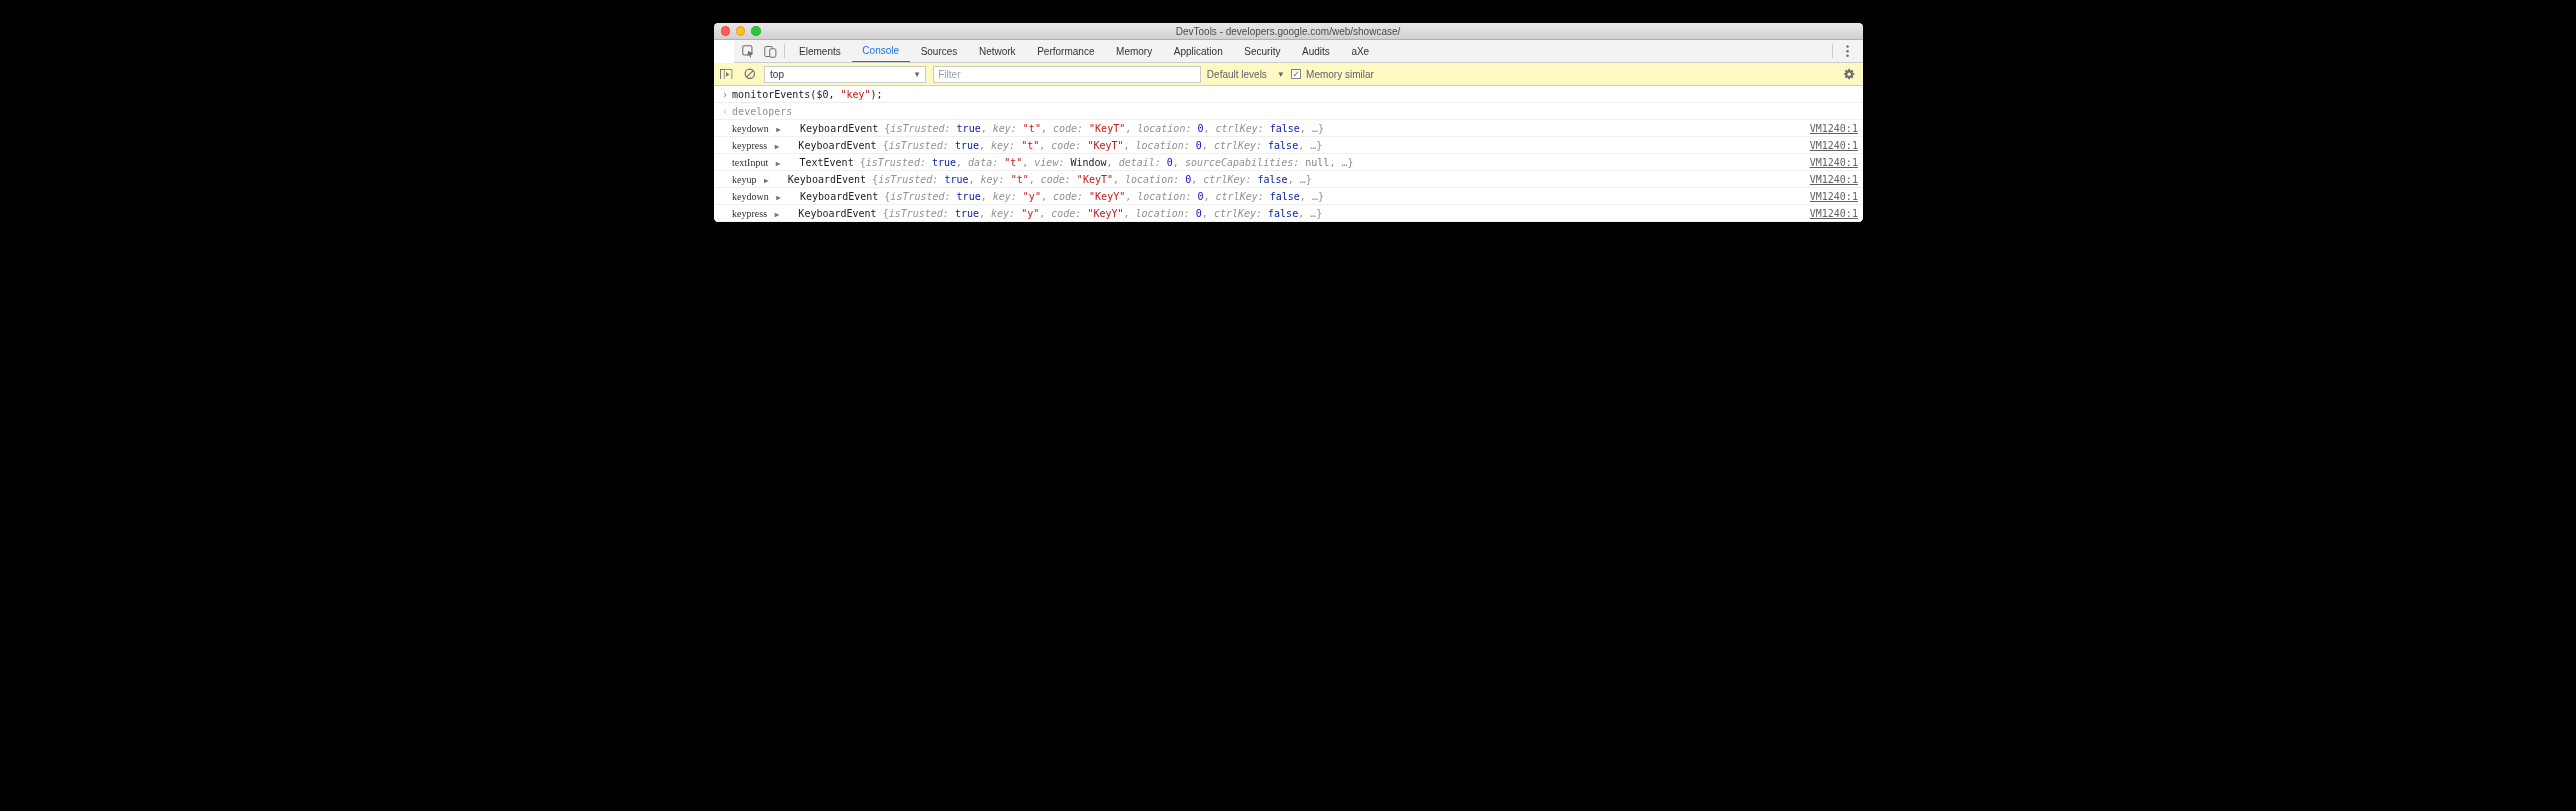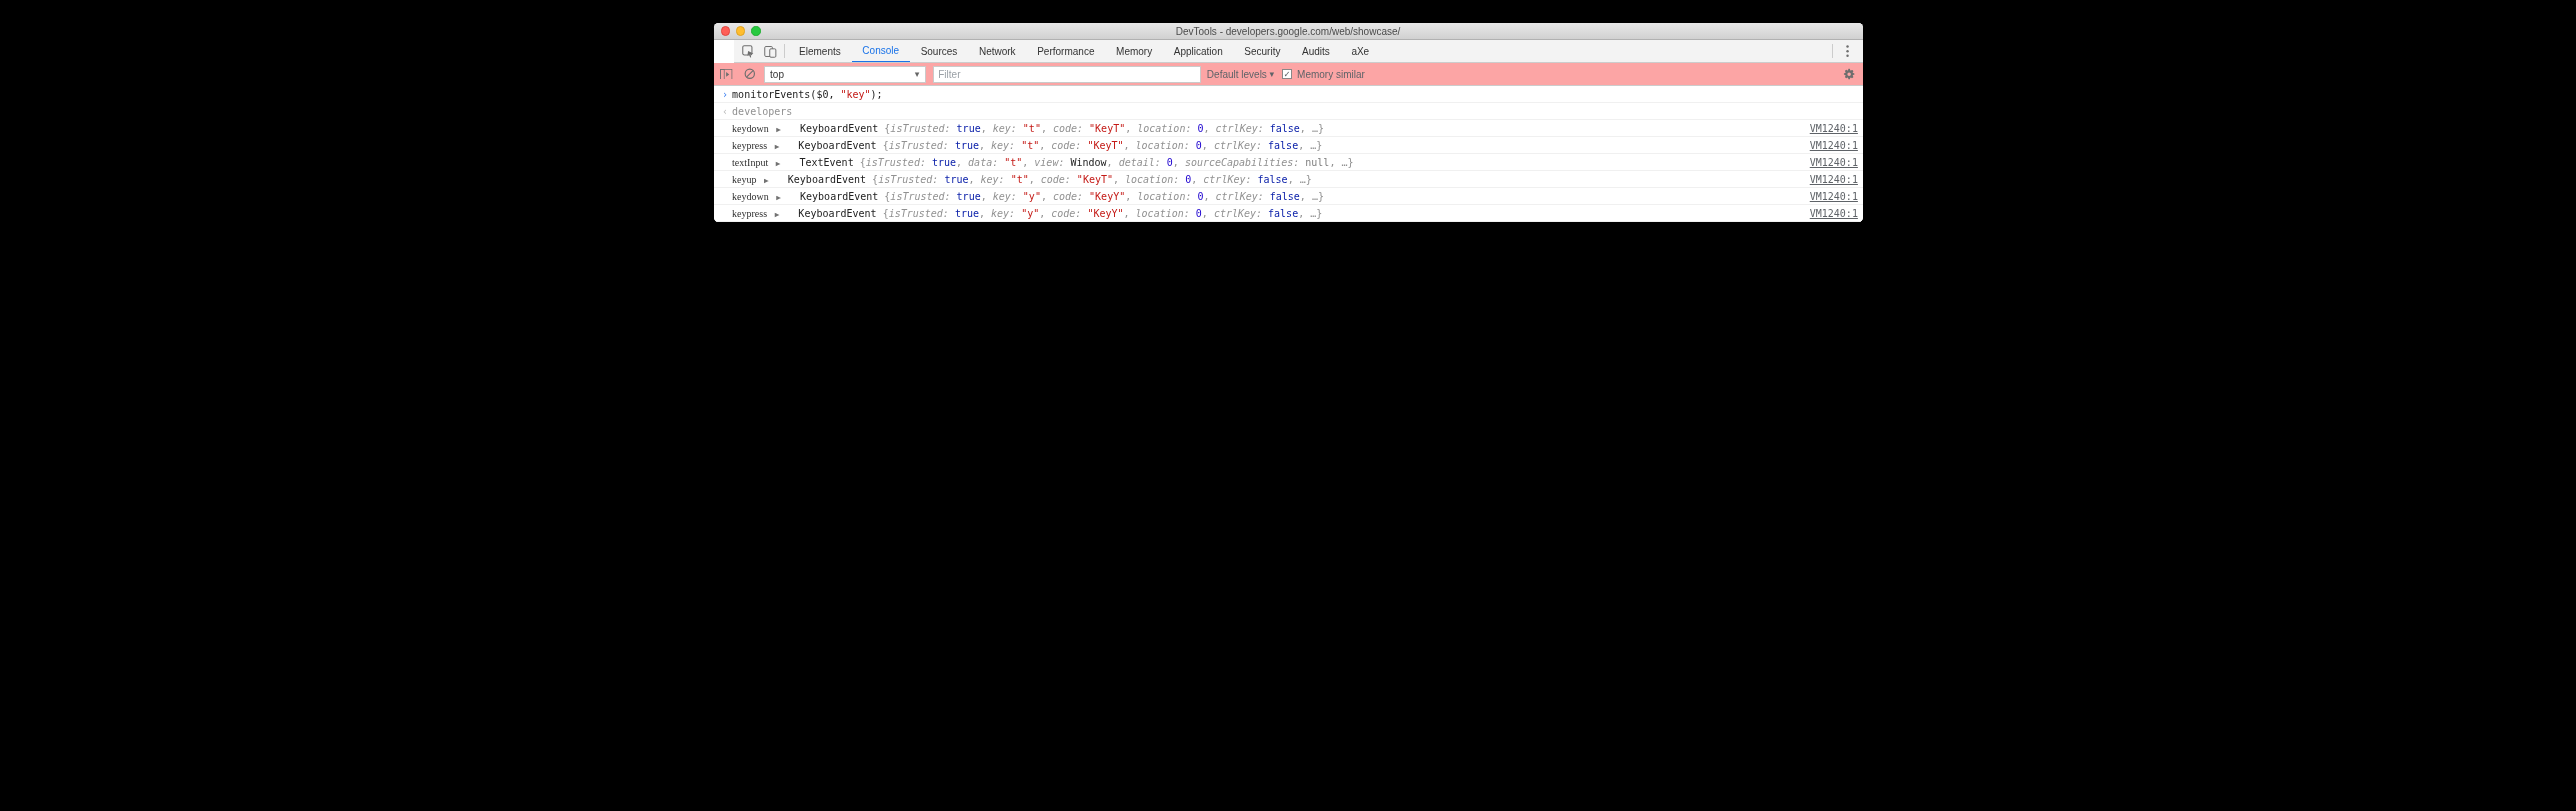--- a/index.html
+++ b/index.html
@@ -43,36 +43,36 @@
   }
   .tabbar .iconbtn {
     width:21.6px; display:flex; align-items:center; justify-content:center;
     color:#6e6e6e; cursor:pointer;
   }
   .tabbar .sep { width:0.8px; background:#ccc; margin:3.9px 3.1px;}
   .tab { padding:0 10.8px; display:flex; align-items:center; cursor:pointer; color:#333;}
   .tab.active { color:#1a73e8; border-bottom:1.5px solid #1a73e8; font-weight:400;}
   .tabbar .spacer{flex:1}
   .toolbar {
-    height:23px; background:#fca5a5; border-bottom:0.8px solid #ccc;
+    height:23px; background:#fef9c3; border-bottom:0.8px solid #ccc;
     display:flex; align-items:center; padding:0 4.6px; gap:6.2px;
     font-size:10px; color:#5f6368;
   }
   .toolbar .iconbtn{width:17px; display:flex;align-items:center;justify-content:center;cursor:pointer;}
   .context-sel{
     border:0.8px solid #cacaca; background:#fff; height:17px; width:162px;
     display:flex; align-items:center; padding:0 4.6px; justify-content:space-between;
     font-size:10px; color:#333;
   }
   .filter{
     border:0.8px solid #cacaca; background:#fff; height:17px; width:268px;
     padding:0 4.6px; font-size:10px; color:#333;
   }
   .filter::placeholder{color:#9aa0a6;}
-  .lvlsel{display:flex;align-items:center;gap:1px;cursor:pointer;}
+  .lvlsel{display:flex;align-items:center;gap:10px;cursor:pointer;}
   .lvlsel .tri{font-size:7.7px;}
   .chk{width:10.8px;height:10.8px;border:0.8px solid #888;display:inline-flex;align-items:center;justify-content:center;font-size:8.5px;line-height:1;background:#fff;}
   .content{background:#fff;}
   .row{
     display:flex; align-items:center; border-bottom:0.8px solid #f0f0f0;
     font-family: Menlo, Consolas, monospace; font-size:10px;
     padding:1.5px 4.6px; min-height:17px;
   }
   .row .gutter{width:14px;color:#969696;flex-shrink:0; text-align:center;}
   .row .body{flex:1; white-space:nowrap; overflow:hidden;}

